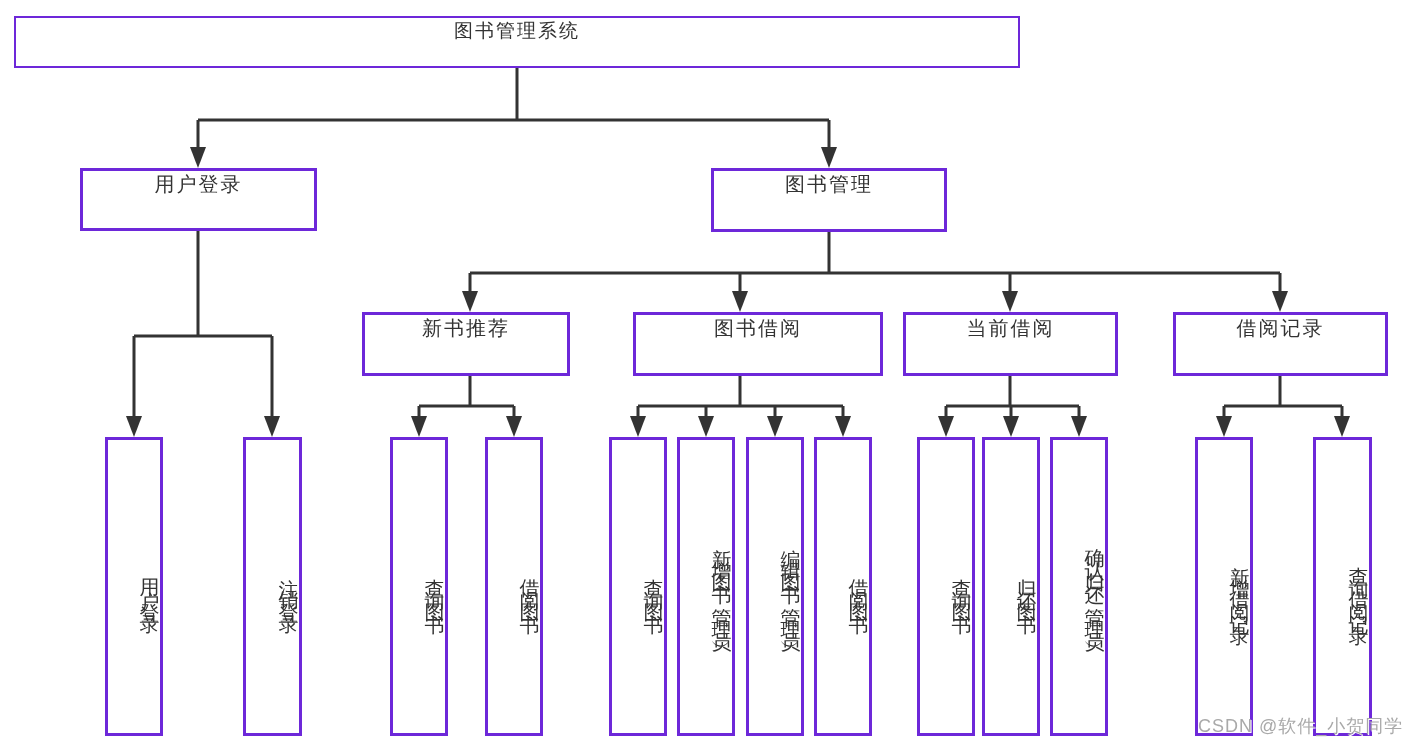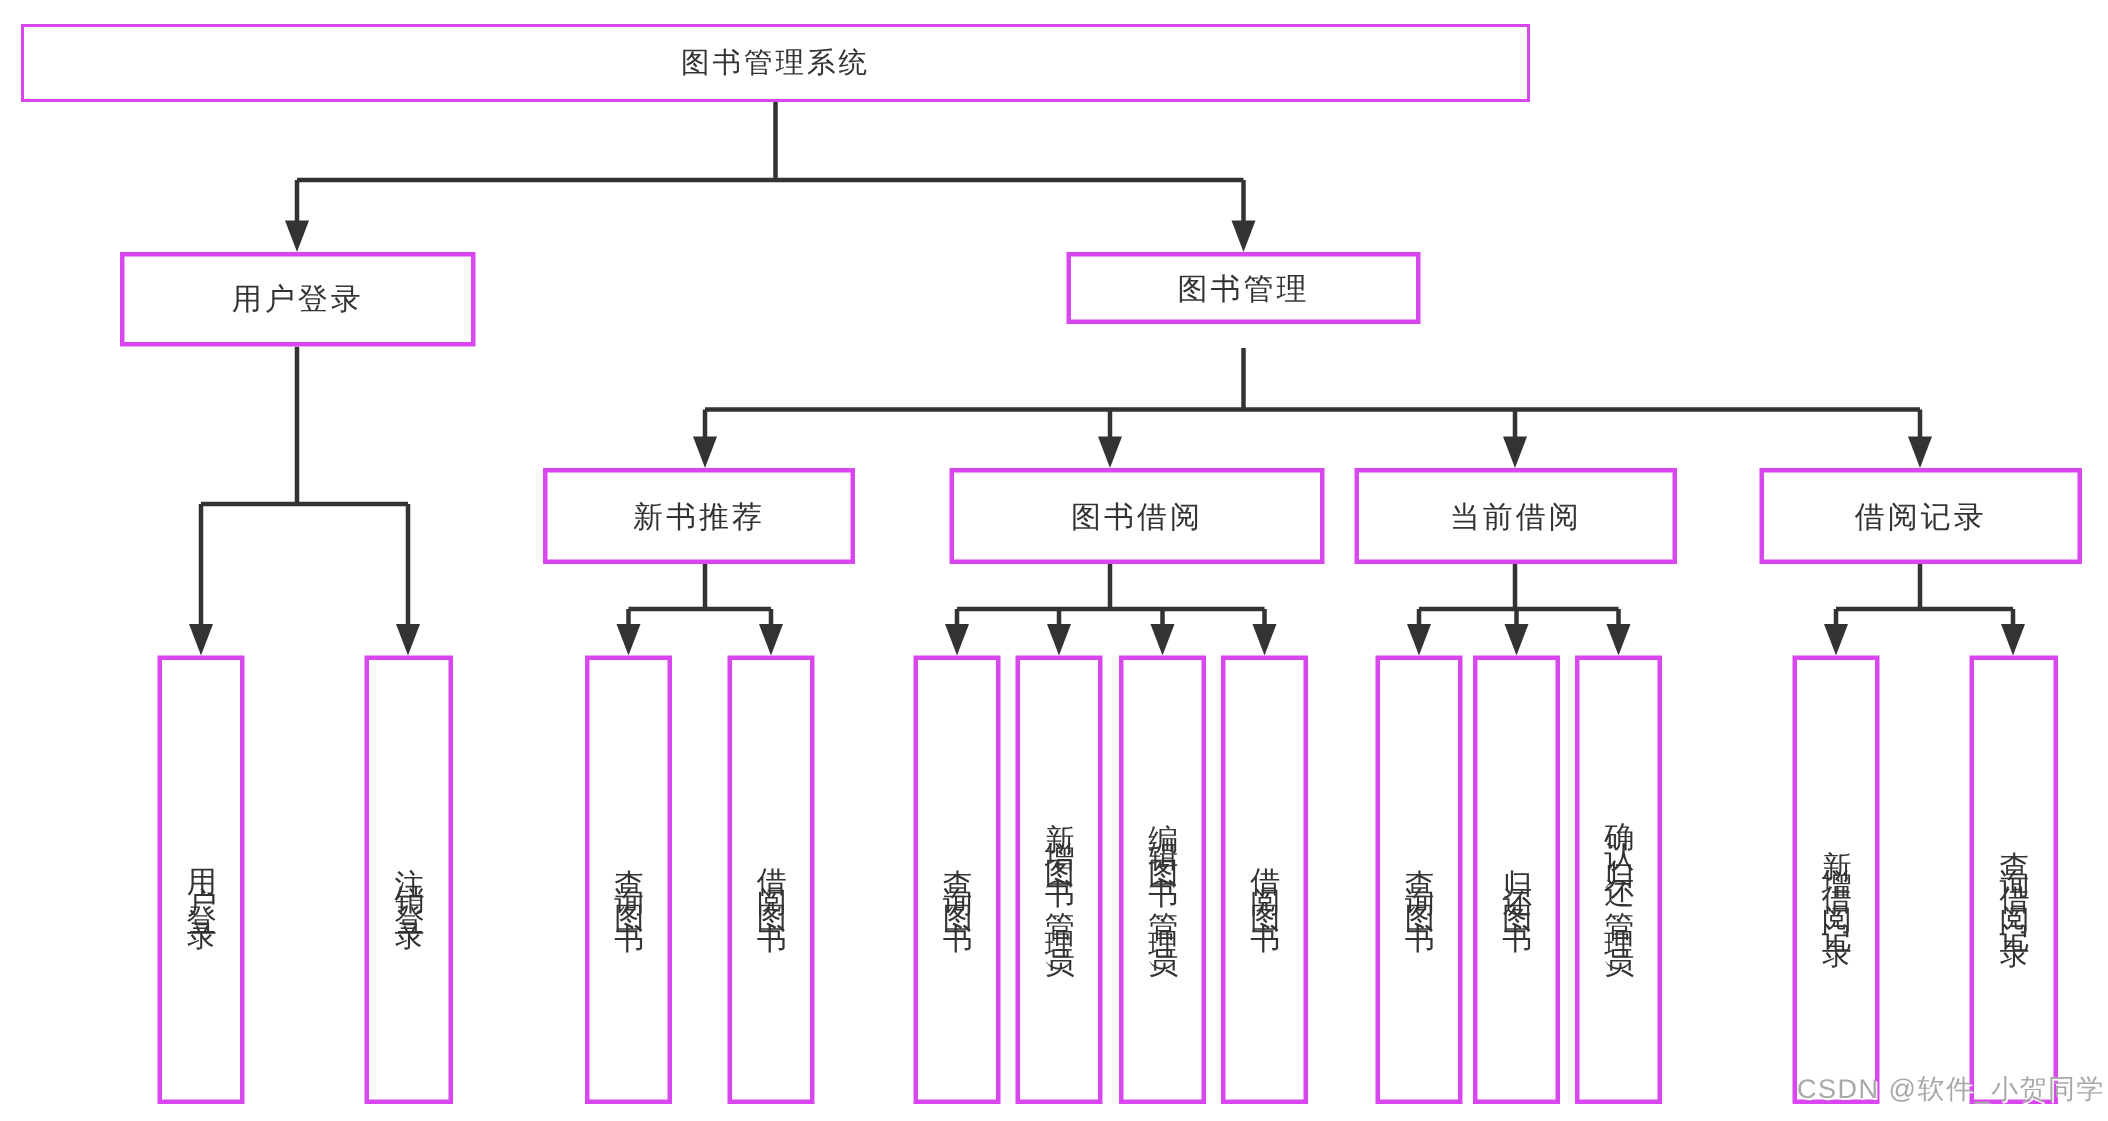--- a/index.html
+++ b/index.html
@@ -19,24 +19,23 @@
     position: absolute;
     left: 0;
     top: 0;
     width: 1405px;
     height: 747px;
   }
   .node {
     position: absolute;
     box-sizing: border-box;
     background: #ffffff;
-    border: 3px solid #d946ef;
+    border: 3px solid #6d28d9;
     color: #333333;
     display: flex;
-    align-items: center;
     justify-content: center;
     font-size: 20px;
     letter-spacing: 2px;
     white-space: nowrap;
   }
   .node.root {
     border-width: 2px;
     font-size: 19px;
   }
   .vbox {
@@ -123,21 +122,21 @@
     </g>
   </svg>
 
   <div class="node root" style="left:14px; top:16px; width:1006px; height:52px;">
     <span>图书管理系统</span>
   </div>
 
   <div class="node" style="left:80px; top:168px; width:237px; height:63px;">
     <span>用户登录</span>
   </div>
-  <div class="node" style="left:711px; top:168px; width:236px; height:48px;">
+  <div class="node" style="left:711px; top:168px; width:236px; height:64px;">
     <span>图书管理</span>
   </div>
 
   <div class="node" style="left:362px; top:312px; width:208px; height:64px;">
     <span>新书推荐</span>
   </div>
   <div class="node" style="left:633px; top:312px; width:250px; height:64px;">
     <span>图书借阅</span>
   </div>
   <div class="node" style="left:1173px; top:312px; width:215px; height:64px;">

